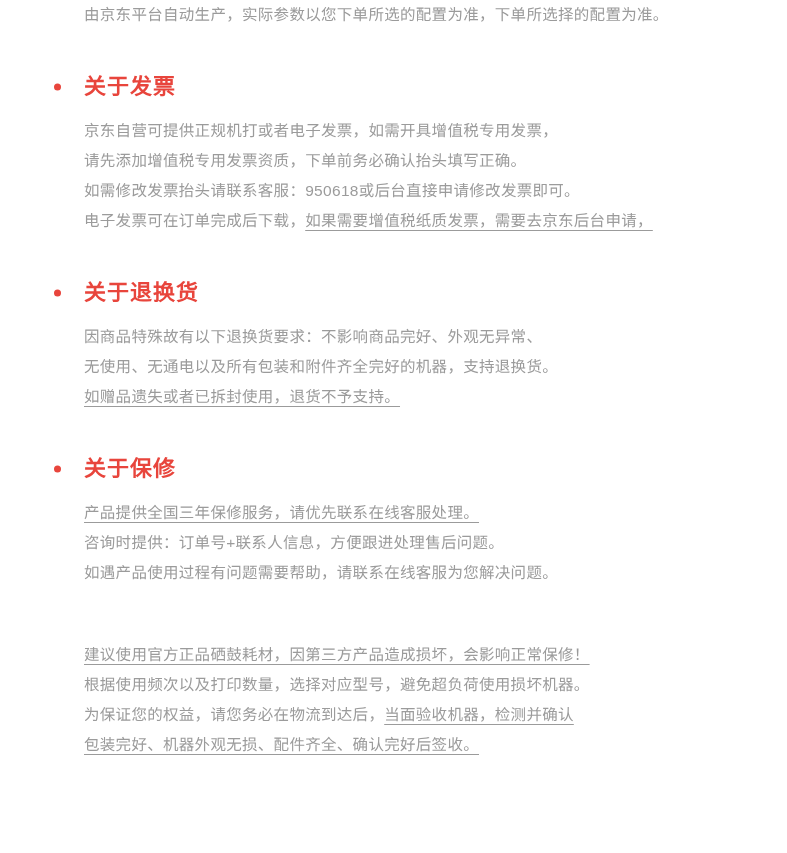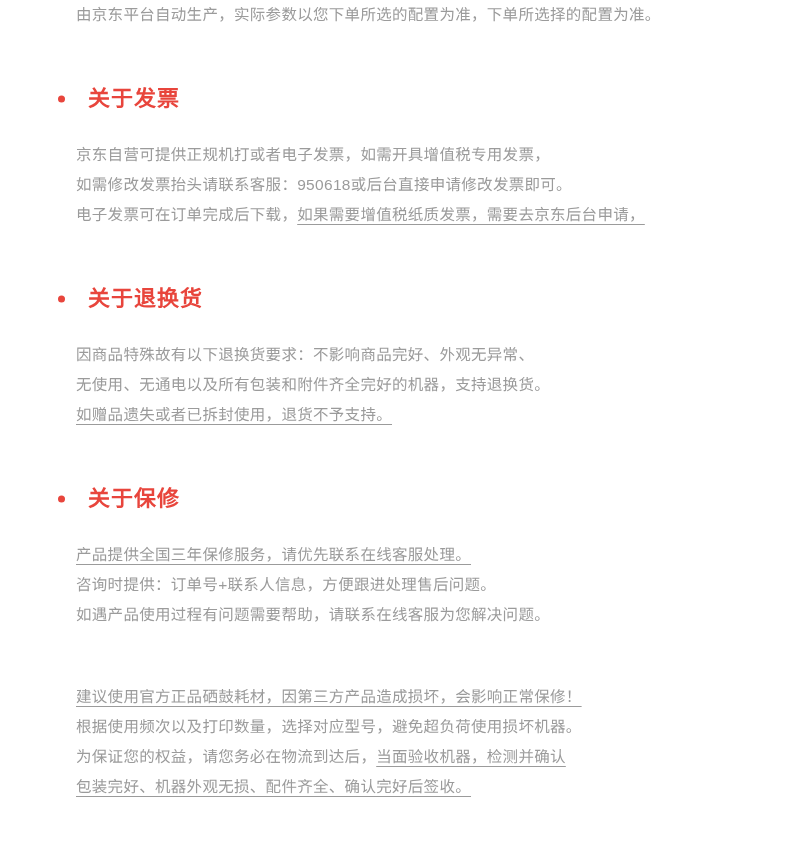--- a/index.html
+++ b/index.html
@@ -13,21 +13,21 @@
     font-family: "Liberation Sans", "DejaVu Sans", sans-serif;
     color: #9b9b9b;
     overflow: hidden;
     position: relative;
   }
   .page {
     position: relative;
     width: 787px;
     height: 853px;
     box-sizing: border-box;
-    padding: 0 0 0 0;
+    padding: 0 0 0 8px;
   }
 
   
   .top-block {
     padding-left: 76px;
     padding-top: 0;
   }
   .top-block .line {
     font-size: 15.5px;
     line-height: 30px;
@@ -39,21 +39,21 @@
   .section {
     padding-left: 76px;
     position: relative;
   }
   .section-title {
     color: #e8453c;
     font-size: 22px;
     font-weight: bold;
     letter-spacing: 1px;
     line-height: 34px;
-    margin: 12px;
+    margin: 0;
     position: relative;
   }
   .bullet {
     position: absolute;
     left: -30px;
     top: 50%;
     transform: translateY(-50%);
     width: 7px;
     height: 7px;
     border-radius: 50%;
@@ -85,20 +85,21 @@
 
   <div class="gap-lg"></div>
 
   <div class="section">
     <h2 class="section-title">
       <span class="bullet"></span>
       <span>关于发票</span>
     </h2>
     <div class="gap-sm"></div>
     <div class="body-line">京东自营可提供正规机打或者电子发票，如需开具增值税专用发票，</div>
+    <div class="body-line">请先添加增值税专用发票资质，下单前务必确认抬头填写正确。</div>
     <div class="body-line">如需修改发票抬头请联系客服：950618或后台直接申请修改发票即可。</div>
     <div class="body-line"><span>电子发票可在订单完成后下载，</span><span class="u">如果需要增值税纸质发票，需要去京东后台申请，</span></div>
   </div>
 
   <div class="gap-lg"></div>
 
   <div class="section">
     <h2 class="section-title">
       <span class="bullet"></span>
       <span>关于退换货</span>

